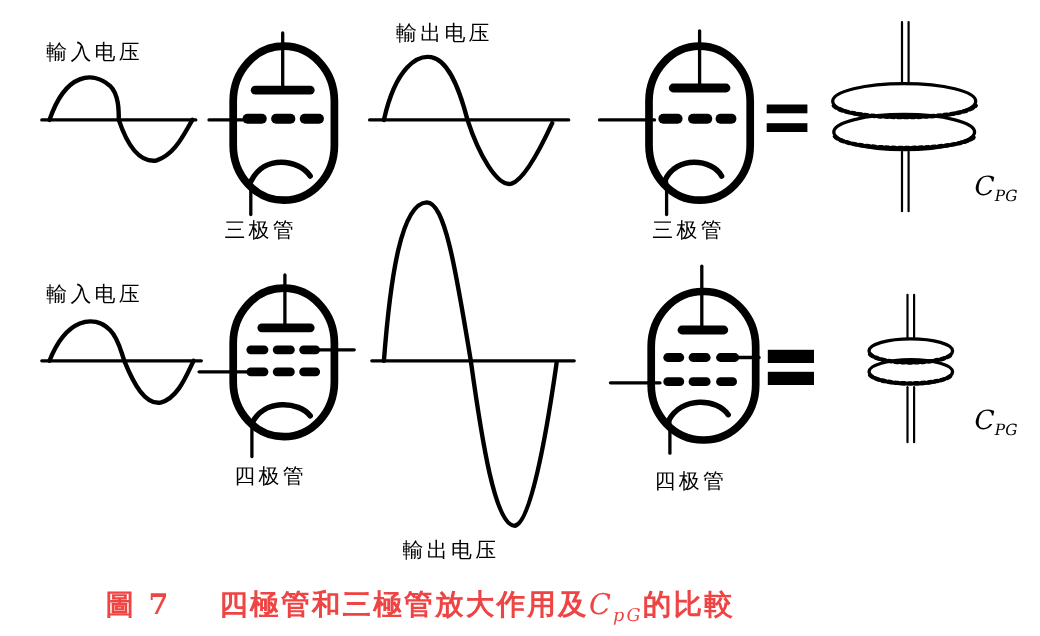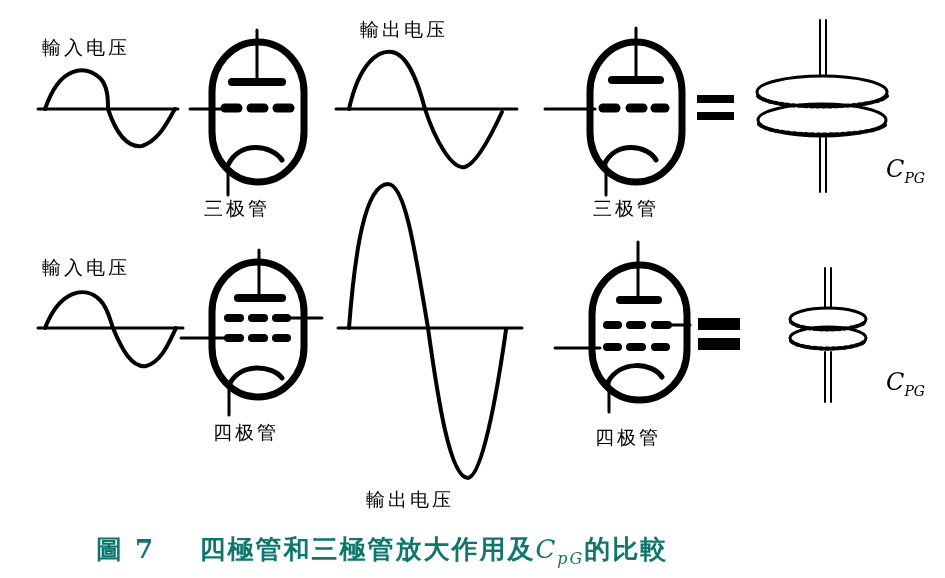--- a/index.html
+++ b/index.html
@@ -1,19 +1,19 @@
 <!DOCTYPE html>
 <html><head>
 <meta charset="utf-8">
 <style>
   html,body{margin:0;padding:0;background:#fff;}
   #canvas{position:relative;width:945px;height:574px;background:#fff;overflow:hidden;}
   svg{position:absolute;left:0;top:0;}
   .lbl{position:absolute;font-family:"DejaVu Sans",sans-serif;color:#000;font-size:19px;letter-spacing:3px;white-space:nowrap;}
-  .cap{position:absolute;font-family:"DejaVu Serif",serif;color:#0f766e;font-size:26px;font-weight:bold;letter-spacing:2px;white-space:nowrap;}
+  .cap{position:absolute;font-family:"DejaVu Serif",serif;color:#ef4444;font-size:26px;font-weight:bold;letter-spacing:2px;white-space:nowrap;}
   .cpg{position:absolute;font-family:"DejaVu Serif",serif;font-style:italic;color:#000;font-size:24px;white-space:nowrap;margin-left:44px;}
   .cpg sub{font-size:14px;}
 </style>
 </head>
 <body>
 
 <div id="canvas">
 <svg width="945" height="578" viewBox="0 0 945 578">
   <g fill="none" stroke="#000" stroke-linecap="round">
 

